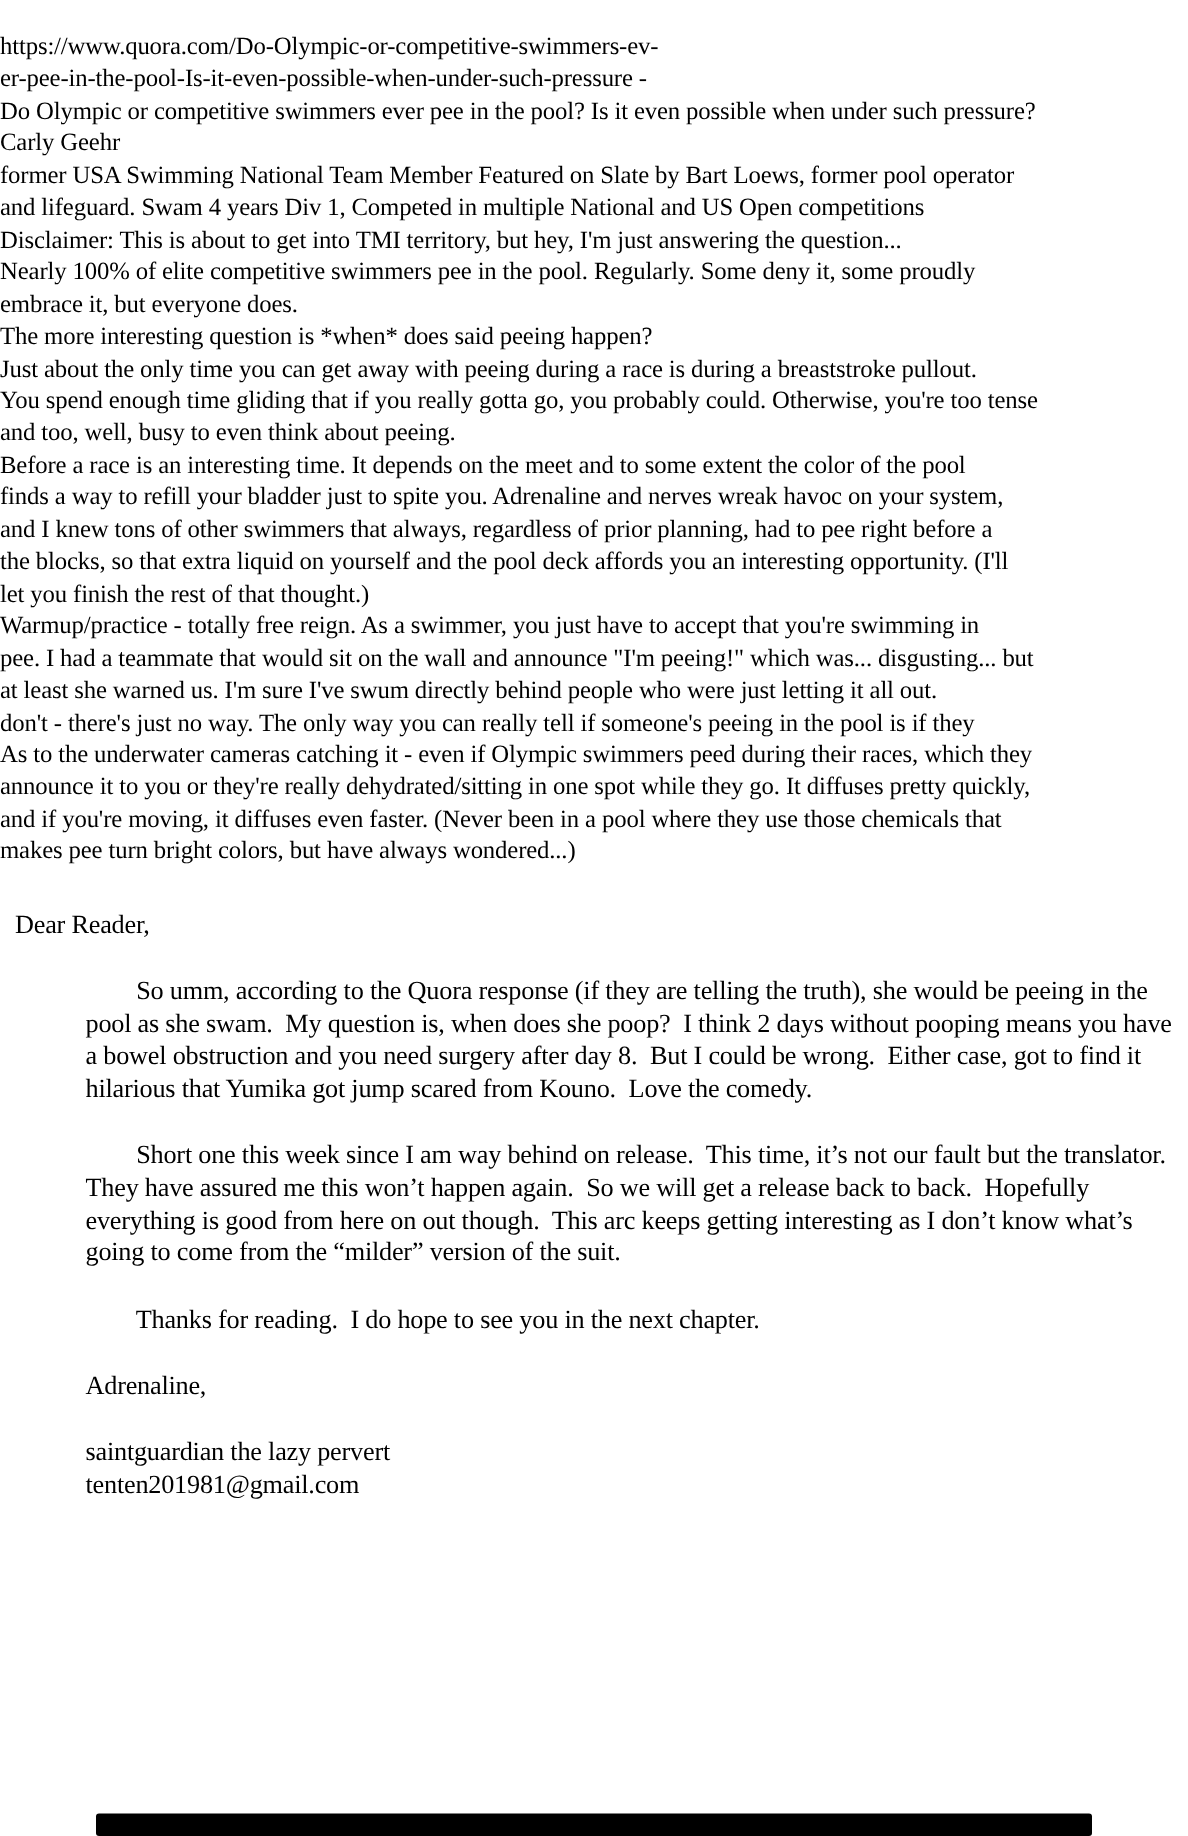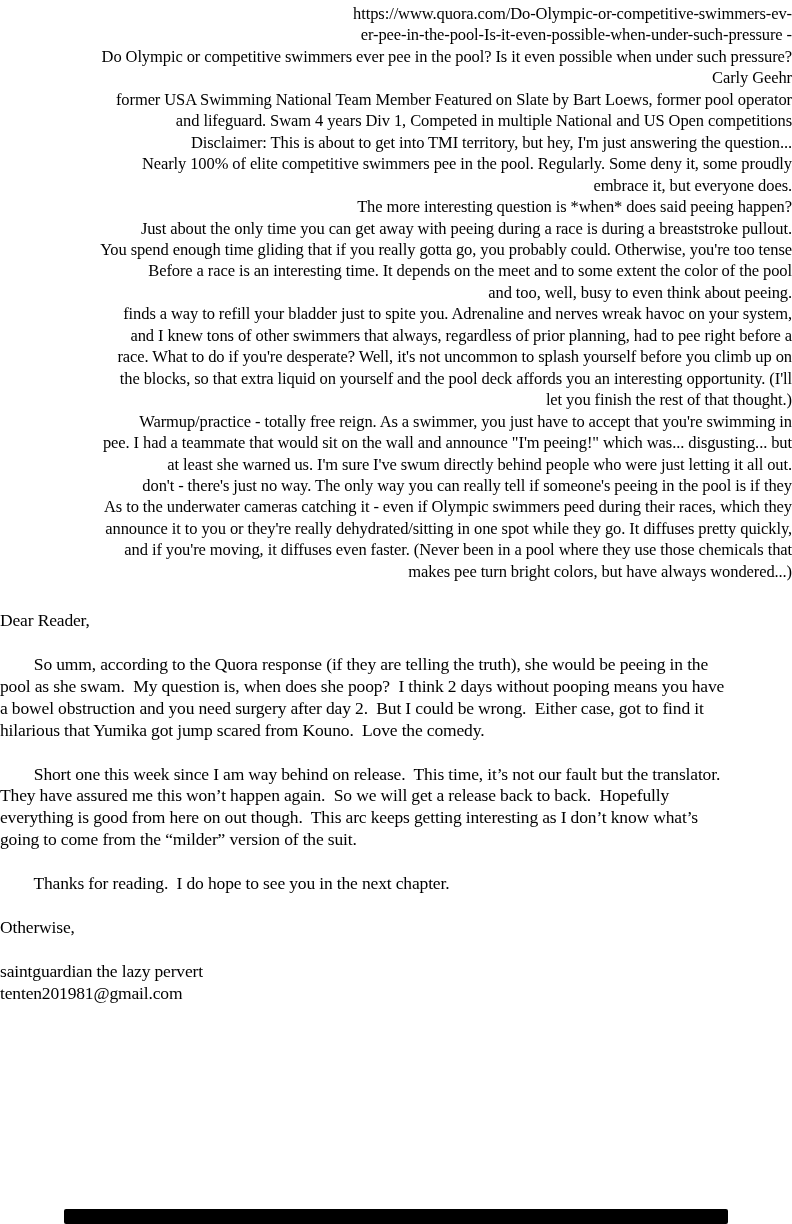--- a/index.html
+++ b/index.html
@@ -6,35 +6,36 @@
   body {
     width: 792px;
     height: 1224px;
     background: #ffffff;
     color: #000000;
     position: relative;
     overflow: hidden;
     font-family: "Liberation Serif", "DejaVu Serif", serif;
   }
   .quote {
-    padding-top: 3px;
-    text-align: right;
+    padding-top: 20px;
+    text-align: left;
     font-size: 16.5px;
     line-height: 21.45px;
     letter-spacing: -0.1px;
   }
   .line { white-space: pre; }
   .letter {
     margin-top: 28px;
+    padding-left: 10px;
     padding-right: 6px;
     font-size: 17.5px;
     line-height: 21.7px;
     letter-spacing: -0.15px;
   }
-  .block { margin-top: 22.5px; }
+  .block { margin-top: 22.5px; margin-left: 47px; }
   .bar {
     position: absolute;
     left: 64px;
     right: 64px;
     bottom: 0;
     height: 15px;
     background: #000000;
     border-radius: 2px;
   }
 </style>
@@ -49,59 +50,58 @@
       <div class="line">Do Olympic or competitive swimmers ever pee in the pool? Is it even possible when under such pressure?</div>
       <div class="line">Carly Geehr</div>
       <div class="line">former USA Swimming National Team Member Featured on Slate by Bart Loews, former pool operator</div>
       <div class="line">and lifeguard. Swam 4 years Div 1, Competed in multiple National and US Open competitions</div>
       <div class="line">Disclaimer: This is about to get into TMI territory, but hey, I'm just answering the question...</div>
       <div class="line">Nearly 100% of elite competitive swimmers pee in the pool. Regularly. Some deny it, some proudly</div>
       <div class="line">embrace it, but everyone does.</div>
       <div class="line">The more interesting question is *when* does said peeing happen?</div>
       <div class="line">Just about the only time you can get away with peeing during a race is during a breaststroke pullout.</div>
       <div class="line">You spend enough time gliding that if you really gotta go, you probably could. Otherwise, you're too tense</div>
+      <div class="line">and too, well, busy to even think about peeing.</div>
       <div class="line">Before a race is an interesting time. It depends on the meet and to some extent the color of the pool</div>
-      <div class="line">and too, well, busy to even think about peeing.</div>
       <div class="line">finds a way to refill your bladder just to spite you. Adrenaline and nerves wreak havoc on your system,</div>
       <div class="line">and I knew tons of other swimmers that always, regardless of prior planning, had to pee right before a</div>
-      <div class="line">race. What to do if you're desperate? Well, it's not uncommon to splash yourself before you climb up on</div>
       <div class="line">the blocks, so that extra liquid on yourself and the pool deck affords you an interesting opportunity. (I'll</div>
       <div class="line">let you finish the rest of that thought.)</div>
       <div class="line">Warmup/practice - totally free reign. As a swimmer, you just have to accept that you're swimming in</div>
       <div class="line">pee. I had a teammate that would sit on the wall and announce "I'm peeing!" which was... disgusting... but</div>
       <div class="line">at least she warned us. I'm sure I've swum directly behind people who were just letting it all out.</div>
       <div class="line">don't - there's just no way. The only way you can really tell if someone's peeing in the pool is if they</div>
       <div class="line">As to the underwater cameras catching it - even if Olympic swimmers peed during their races, which they</div>
       <div class="line">announce it to you or they're really dehydrated/sitting in one spot while they go. It diffuses pretty quickly,</div>
       <div class="line">and if you're moving, it diffuses even faster. (Never been in a pool where they use those chemicals that</div>
       <div class="line">makes pee turn bright colors, but have always wondered...)</div>
     </div>
 
   <div class="letter">
     <div class="line">Dear Reader,</div>
 
     <div class="block">
         <div class="line">        So umm, according to the Quora response (if they are telling the truth), she would be peeing in the</div>
         <div class="line">pool as she swam.  My question is, when does she poop?  I think 2 days without pooping means you have</div>
-        <div class="line">a bowel obstruction and you need surgery after day 2.  But I could be wrong.  Either case, got to find it</div>
+        <div class="line">a bowel obstruction and you need surgery after day 8.  But I could be wrong.  Either case, got to find it</div>
         <div class="line">hilarious that Yumika got jump scared from Kouno.  Love the comedy.</div>
       </div>
 
     <div class="block">
         <div class="line">        Short one this week since I am way behind on release.  This time, it’s not our fault but the translator.</div>
         <div class="line">They have assured me this won’t happen again.  So we will get a release back to back.  Hopefully</div>
         <div class="line">everything is good from here on out though.  This arc keeps getting interesting as I don’t know what’s</div>
         <div class="line">going to come from the “milder” version of the suit.</div>
       </div>
 
     <div class="block">
         <div class="line">        Thanks for reading.  I do hope to see you in the next chapter.</div>
       </div>
 
-    <div class="block line">Otherwise,</div>
+    <div class="block line">Adrenaline,</div>
 
     <div class="block">
       <div class="line">saintguardian the lazy pervert</div>
       <div class="line">tenten201981@gmail.com</div>
     </div>
   </div>
 
   <div class="bar"></div>
 
 </div>

